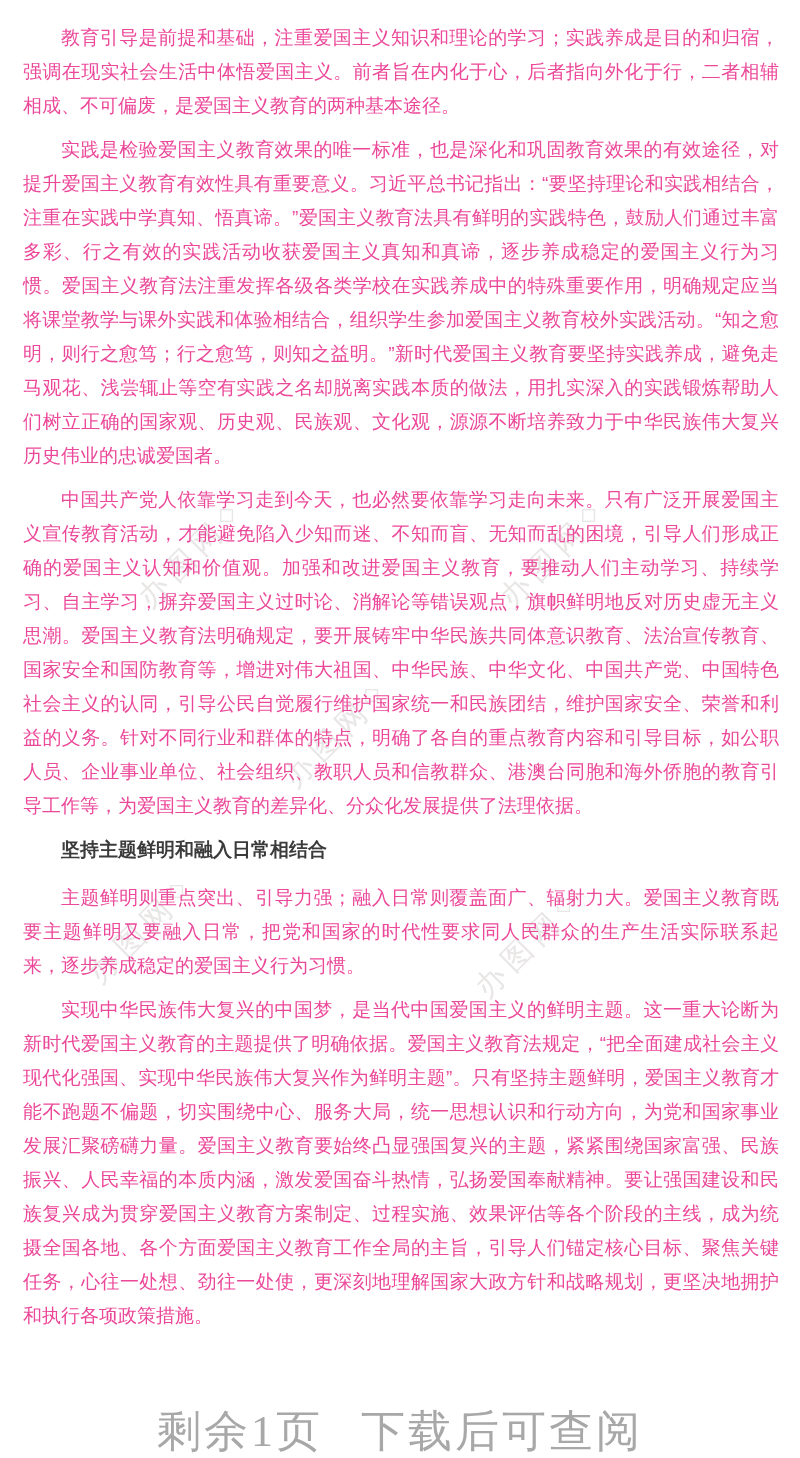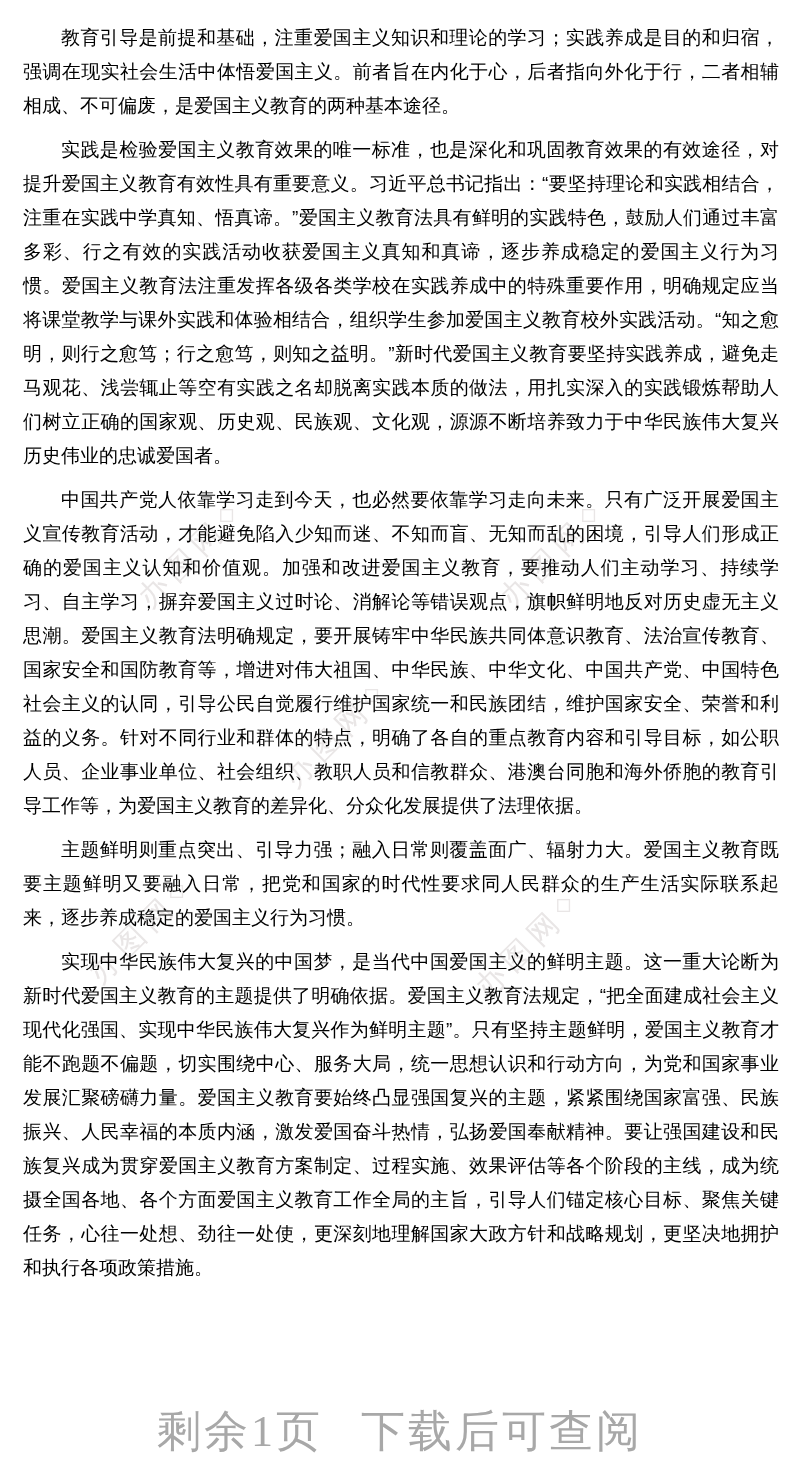--- a/index.html
+++ b/index.html
@@ -42,21 +42,21 @@
     position: absolute;
     left: 23px;
     right: 21px;
     top: 0;
     padding-top: 21px;
   }
   .content p {
     margin: 0 0 10px 0;
     font-size: 19px;
     line-height: 34px;
-    color: #000000;
+    color: #ec4899;
     text-align: justify;
     text-indent: 2em;
     word-break: break-all;
   }
   .content p.heading {
     font-weight: 700;
     color: #3b3b3b;
     margin: 2px 0 14px 0;
   }
   
@@ -99,20 +99,21 @@
     </div>
     <div class="wm" style="left:495px; top:966px;">
       <span>办图网</span><span class="wm-logo">◇</span>
     </div>
   </div>
 
   <div class="content">
     <p>教育引导是前提和基础，注重爱国主义知识和理论的学习；实践养成是目的和归宿，强调在现实社会生活中体悟爱国主义。前者旨在内化于心，后者指向外化于行，二者相辅相成、不可偏废，是爱国主义教育的两种基本途径。</p>
     <p>实践是检验爱国主义教育效果的唯一标准，也是深化和巩固教育效果的有效途径，对提升爱国主义教育有效性具有重要意义。习近平总书记指出：“要坚持理论和实践相结合，注重在实践中学真知、悟真谛。”爱国主义教育法具有鲜明的实践特色，鼓励人们通过丰富多彩、行之有效的实践活动收获爱国主义真知和真谛，逐步养成稳定的爱国主义行为习惯。爱国主义教育法注重发挥各级各类学校在实践养成中的特殊重要作用，明确规定应当将课堂教学与课外实践和体验相结合，组织学生参加爱国主义教育校外实践活动。“知之愈明，则行之愈笃；行之愈笃，则知之益明。”新时代爱国主义教育要坚持实践养成，避免走马观花、浅尝辄止等空有实践之名却脱离实践本质的做法，用扎实深入的实践锻炼帮助人们树立正确的国家观、历史观、民族观、文化观，源源不断培养致力于中华民族伟大复兴历史伟业的忠诚爱国者。</p>
     <p>中国共产党人依靠学习走到今天，也必然要依靠学习走向未来。只有广泛开展爱国主义宣传教育活动，才能避免陷入少知而迷、不知而盲、无知而乱的困境，引导人们形成正确的爱国主义认知和价值观。加强和改进爱国主义教育，要推动人们主动学习、持续学习、自主学习，摒弃爱国主义过时论、消解论等错误观点，旗帜鲜明地反对历史虚无主义思潮。爱国主义教育法明确规定，要开展铸牢中华民族共同体意识教育、法治宣传教育、国家安全和国防教育等，增进对伟大祖国、中华民族、中华文化、中国共产党、中国特色社会主义的认同，引导公民自觉履行维护国家统一和民族团结，维护国家安全、荣誉和利益的义务。针对不同行业和群体的特点，明确了各自的重点教育内容和引导目标，如公职人员、企业事业单位、社会组织、教职人员和信教群众、港澳台同胞和海外侨胞的教育引导工作等，为爱国主义教育的差异化、分众化发展提供了法理依据。</p>
+    <p class="heading">坚持主题鲜明和融入日常相结合</p>
     <p>主题鲜明则重点突出、引导力强；融入日常则覆盖面广、辐射力大。爱国主义教育既要主题鲜明又要融入日常，把党和国家的时代性要求同人民群众的生产生活实际联系起来，逐步养成稳定的爱国主义行为习惯。</p>
     <p>实现中华民族伟大复兴的中国梦，是当代中国爱国主义的鲜明主题。这一重大论断为新时代爱国主义教育的主题提供了明确依据。爱国主义教育法规定，“把全面建成社会主义现代化强国、实现中华民族伟大复兴作为鲜明主题”。只有坚持主题鲜明，爱国主义教育才能不跑题不偏题，切实围绕中心、服务大局，统一思想认识和行动方向，为党和国家事业发展汇聚磅礴力量。爱国主义教育要始终凸显强国复兴的主题，紧紧围绕国家富强、民族振兴、人民幸福的本质内涵，激发爱国奋斗热情，弘扬爱国奉献精神。要让强国建设和民族复兴成为贯穿爱国主义教育方案制定、过程实施、效果评估等各个阶段的主线，成为统摄全国各地、各个方面爱国主义教育工作全局的主旨，引导人们锚定核心目标、聚焦关键任务，心往一处想、劲往一处使，更深刻地理解国家大政方针和战略规划，更坚决地拥护和执行各项政策措施。</p>
   </div>
 
   <div class="footer-banner">
     <span>剩余1页</span><span class="gap"></span><span>下载后可查阅</span>
   </div>
 
 </div>
 

